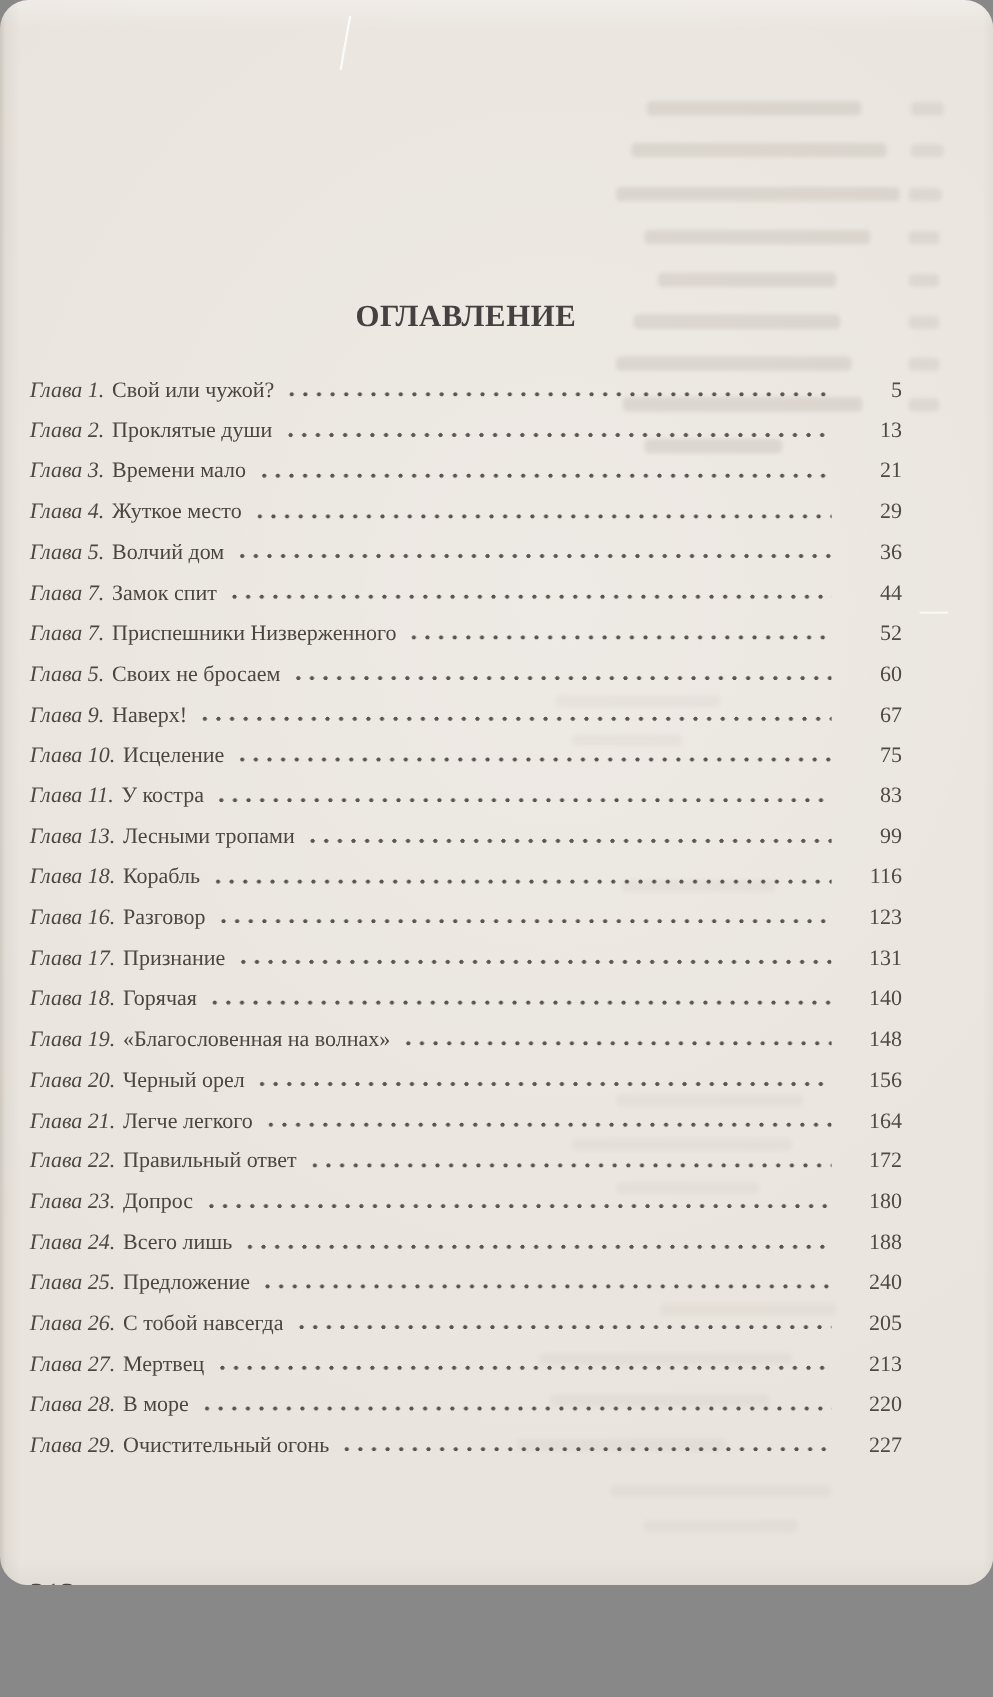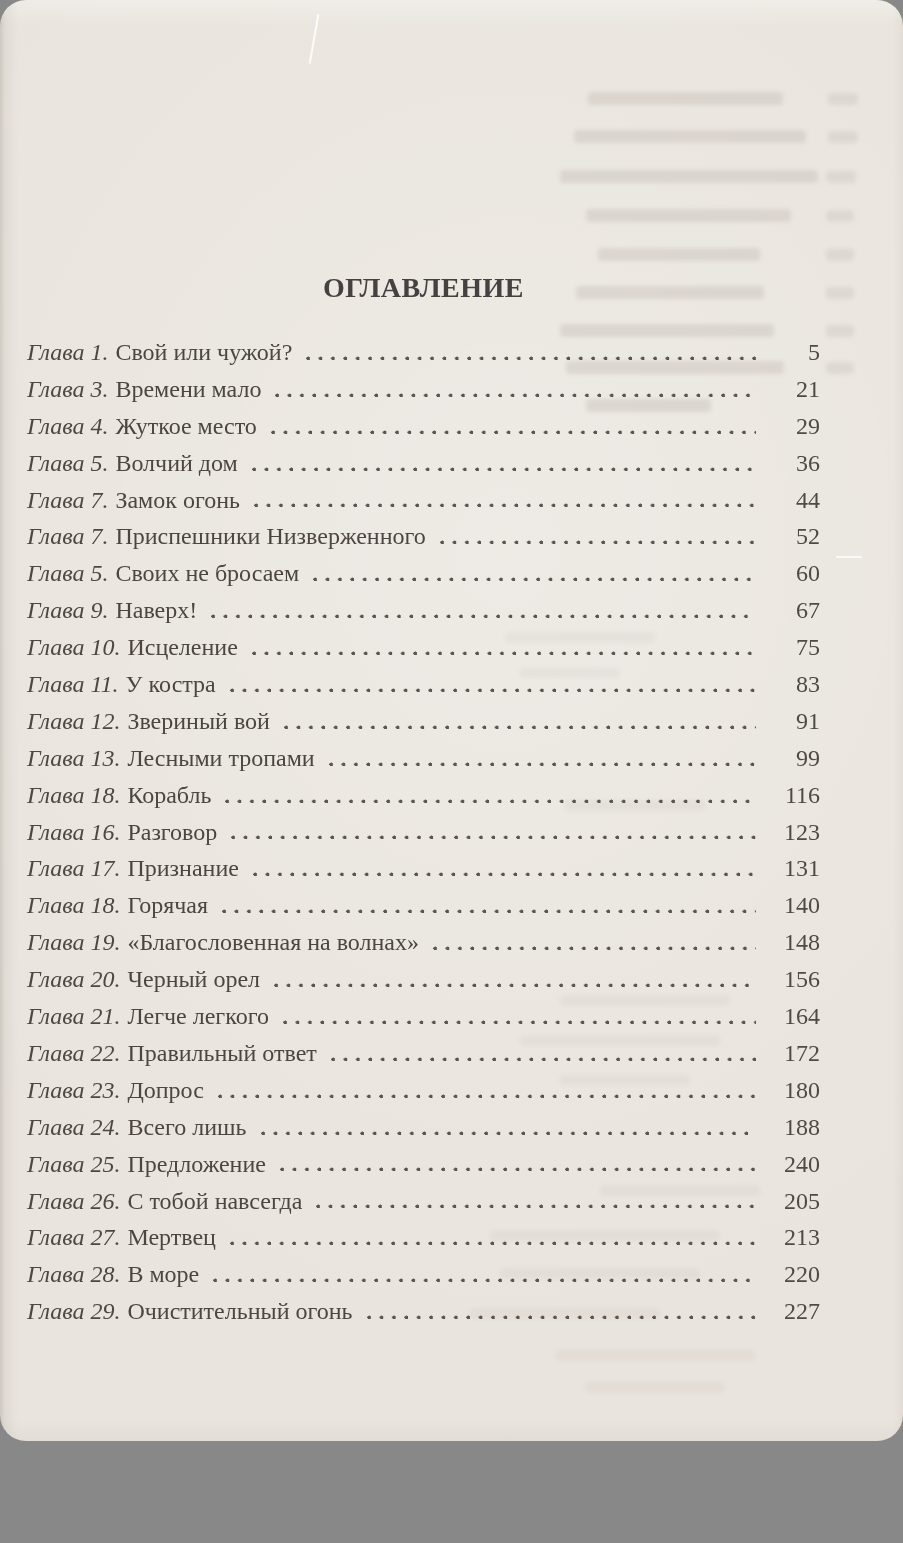--- a/index.html
+++ b/index.html
@@ -24,21 +24,21 @@
     text-align:center;
     font-weight:bold;font-size:28px;line-height:1.1;
     letter-spacing:0.5px;color:#464040;
   }
   .toc{
     position:absolute;top:329px;left:27px;width:793px;
   }
   .toc-row{
     display:flex;align-items:flex-end;
     height:36.9px;
-    font-size:24px;line-height:1.12;
+    font-size:20px;line-height:1.12;
     white-space:nowrap;
   }
   .chap{font-style:italic;margin-right:7px;flex:0 0 auto;color:#4e4845;}
   .titl{flex:0 0 auto;color:#4c4542;}
   .leader{
     flex:1 1 auto;min-width:18px;
     height:5px;align-self:flex-end;
     margin:0 10px 5px 14px;
     background-image:radial-gradient(circle at 2.2px 2.4px, #5b5551 1.7px, rgba(0,0,0,0) 2.1px);
     background-size:12.4px 5px;background-repeat:repeat-x;
@@ -109,40 +109,46 @@
 
   <div class="toc">
 
   <div class="toc-row">
       <span class="chap">Глава 1.</span>
       <span class="titl">Свой или чужой?</span>
       <span class="leader"></span>
       <span class="pgnum">5</span>
     </div>
       <div class="toc-row">
+      <span class="chap">Глава 2.</span>
+      <span class="titl">Проклятые души</span>
+      <span class="leader"></span>
+      <span class="pgnum">13</span>
+    </div>
+      <div class="toc-row">
       <span class="chap">Глава 3.</span>
       <span class="titl">Времени мало</span>
       <span class="leader"></span>
       <span class="pgnum">21</span>
     </div>
       <div class="toc-row">
       <span class="chap">Глава 4.</span>
       <span class="titl">Жуткое место</span>
       <span class="leader"></span>
       <span class="pgnum">29</span>
     </div>
       <div class="toc-row">
       <span class="chap">Глава 5.</span>
       <span class="titl">Волчий дом</span>
       <span class="leader"></span>
       <span class="pgnum">36</span>
     </div>
       <div class="toc-row">
       <span class="chap">Глава 7.</span>
-      <span class="titl">Замок огонь</span>
+      <span class="titl">Замок спит</span>
       <span class="leader"></span>
       <span class="pgnum">44</span>
     </div>
       <div class="toc-row">
       <span class="chap">Глава 7.</span>
       <span class="titl">Приспешники Низверженного</span>
       <span class="leader"></span>
       <span class="pgnum">52</span>
     </div>
       <div class="toc-row">
@@ -163,26 +169,20 @@
       <span class="leader"></span>
       <span class="pgnum">75</span>
     </div>
       <div class="toc-row">
       <span class="chap">Глава 11.</span>
       <span class="titl">У костра</span>
       <span class="leader"></span>
       <span class="pgnum">83</span>
     </div>
       <div class="toc-row">
-      <span class="chap">Глава 12.</span>
-      <span class="titl">Звериный вой</span>
-      <span class="leader"></span>
-      <span class="pgnum">91</span>
-    </div>
-      <div class="toc-row">
       <span class="chap">Глава 13.</span>
       <span class="titl">Лесными тропами</span>
       <span class="leader"></span>
       <span class="pgnum">99</span>
     </div>
       <div class="toc-row">
       <span class="chap">Глава 18.</span>
       <span class="titl">Корабль</span>
       <span class="leader"></span>
       <span class="pgnum">116</span>

